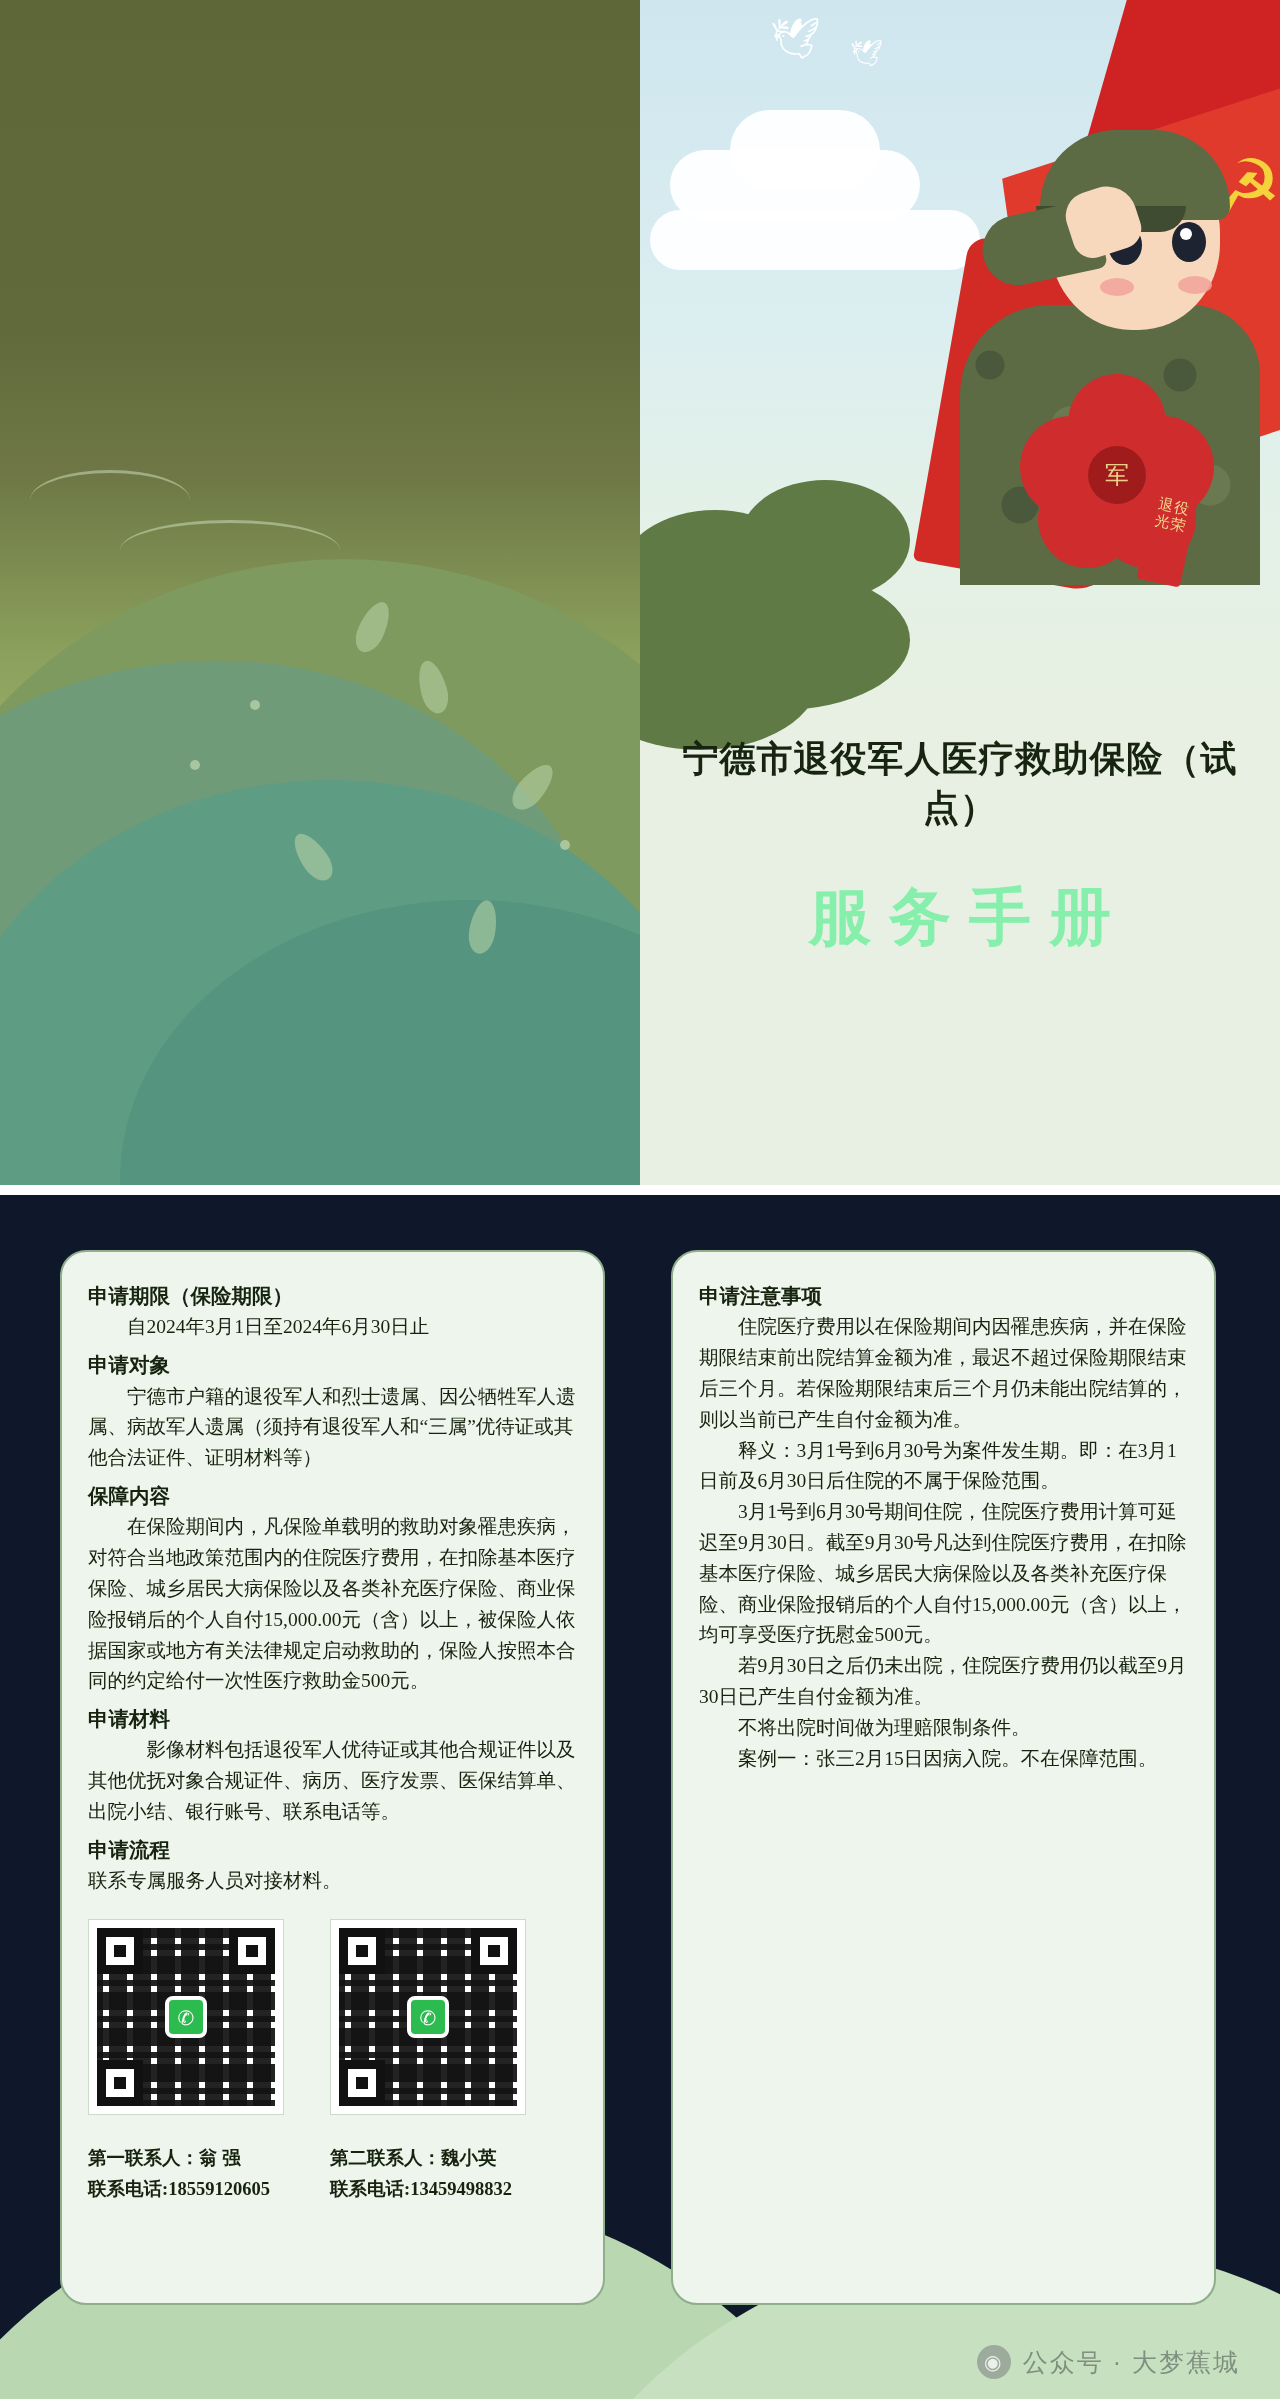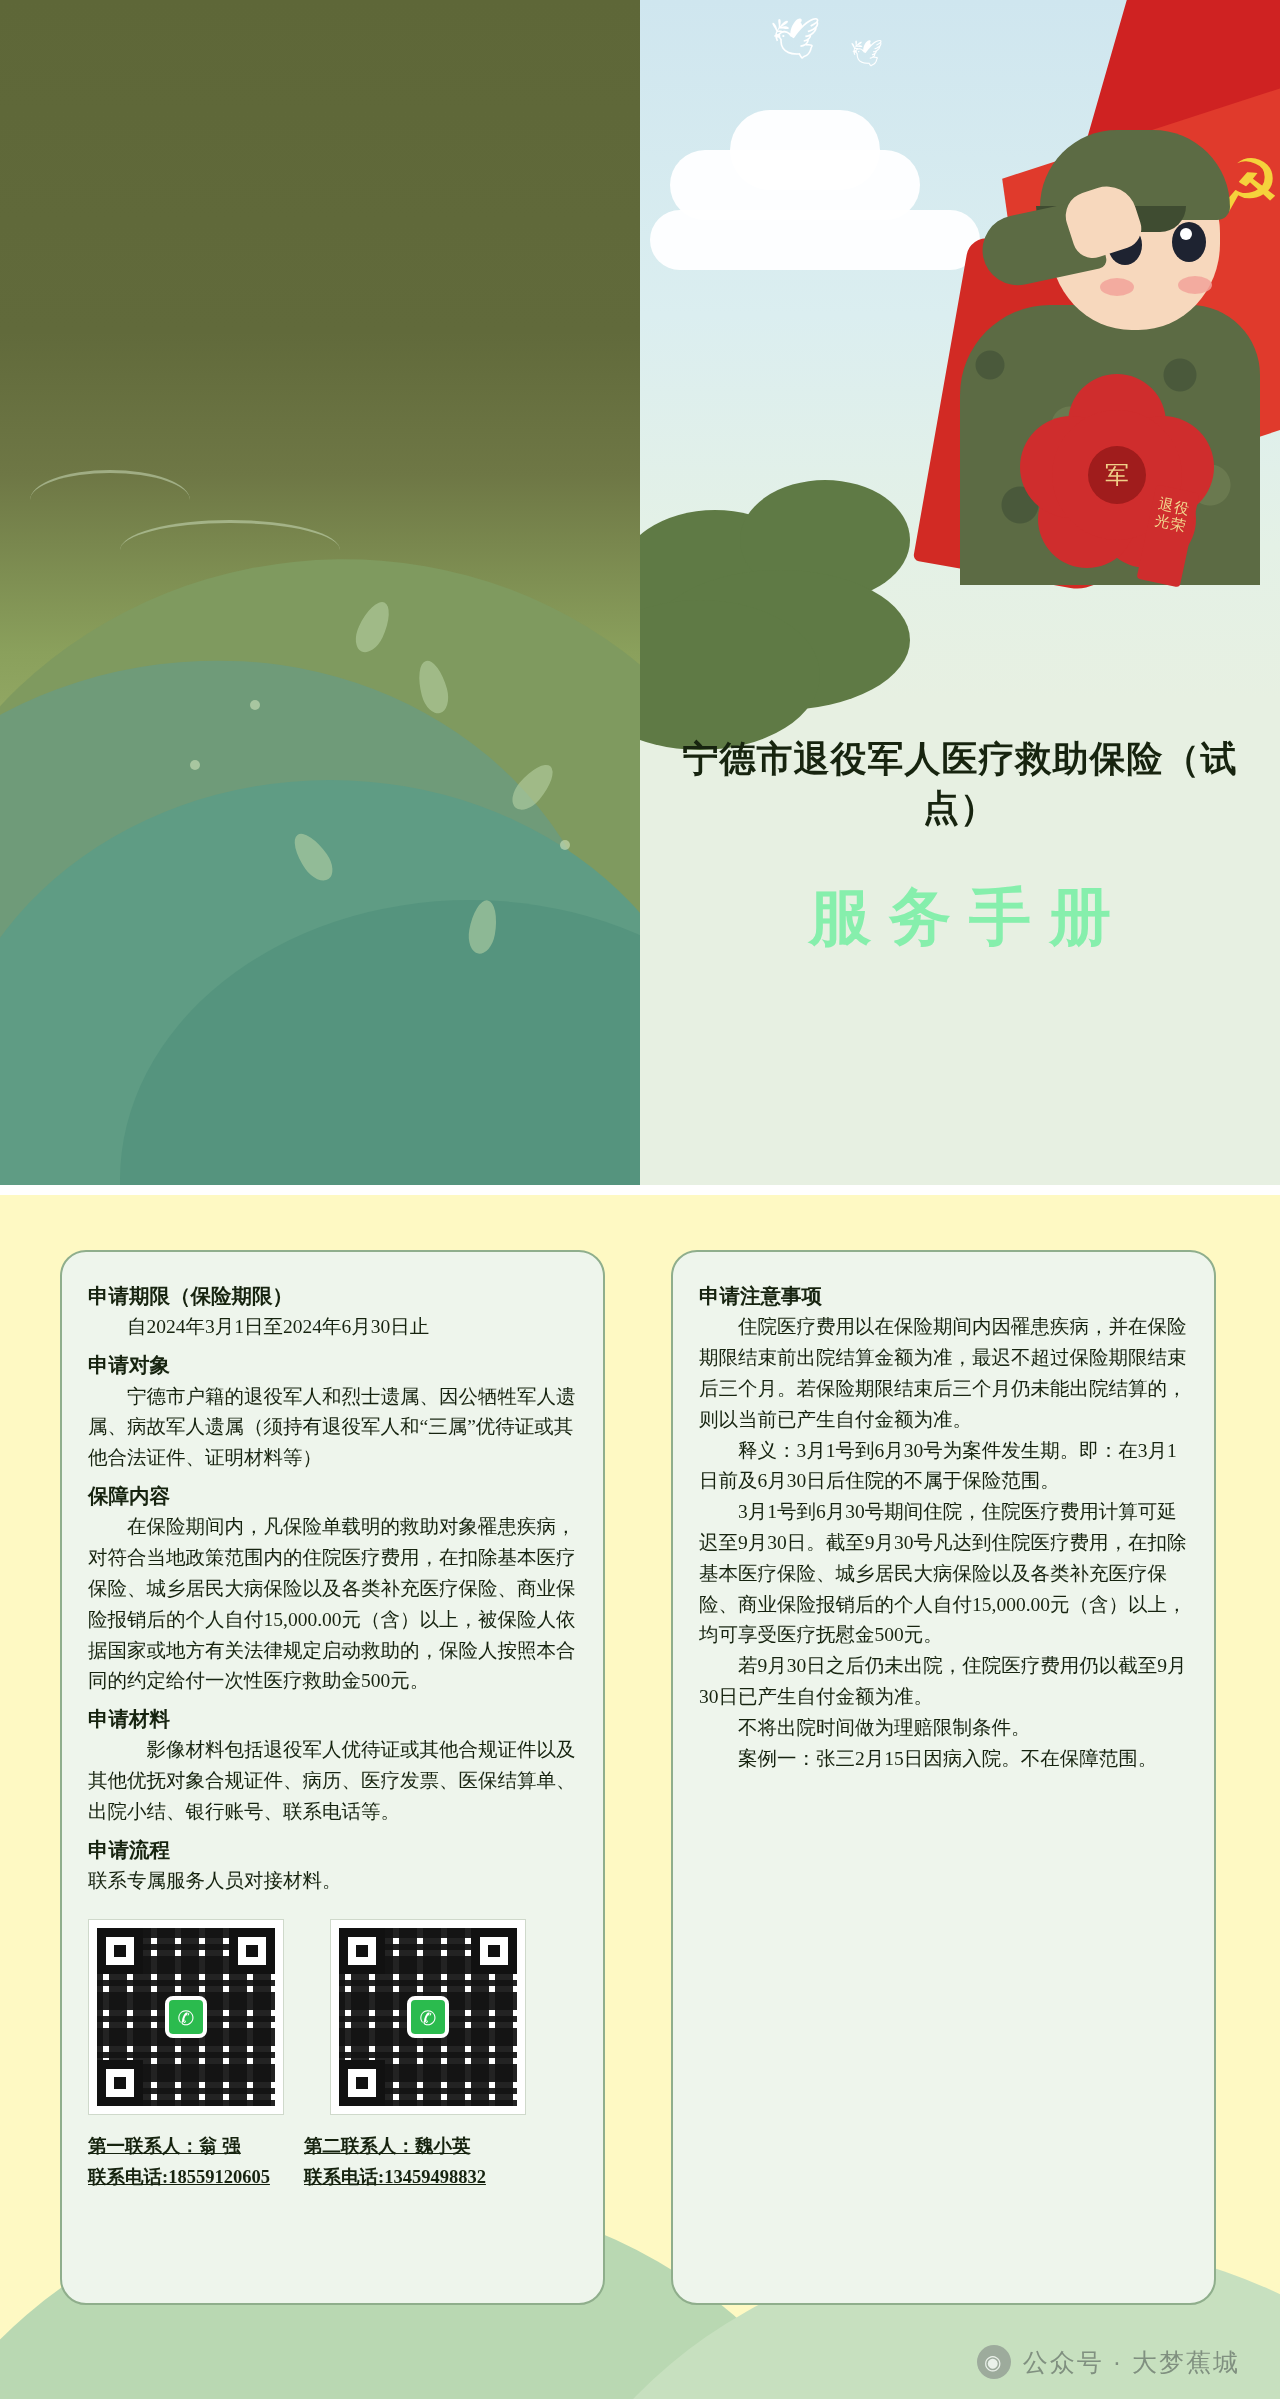--- a/index.html
+++ b/index.html
@@ -307,21 +307,21 @@
     font-size: 24px;
     line-height: 1.75;
     color: #1a2a12;
   }
 
   
   .inner {
     position: absolute;
     left: 0; top: 1195px;
     width: 1280px; height: 1204px;
-    background: #fef9c3;
+    background: #0f172a;
     overflow: hidden;
   }
   .inner-hill {
     position: absolute;
     left: -120px; bottom: -220px;
     width: 1000px; height: 430px;
     background: #b9d8b2;
     border-radius: 50% 50% 0 0 / 100% 100% 0 0;
   }
   .inner-hill2 {
@@ -400,25 +400,24 @@
     background: #2bbb4e;
     border: 4px solid #fff;
     border-radius: 8px;
     color: #fff;
     font-size: 20px;
     text-align: center;
     line-height: 36px;
   }
   .contact-row {
     display: flex;
-    gap: 20px;
-    margin-top: 16px;
+    gap: 46px;
+    margin-top: 28px;
     font-size: 18.5px;
     font-weight: bold;
-    text-decoration: underline;
   }
   .contact-col { width: 196px; line-height: 1.7; }
 
   .watermark {
     position: absolute;
     right: 40px; bottom: 20px;
     display: flex;
     align-items: center;
     gap: 12px;
     color: #7b8a7b;

